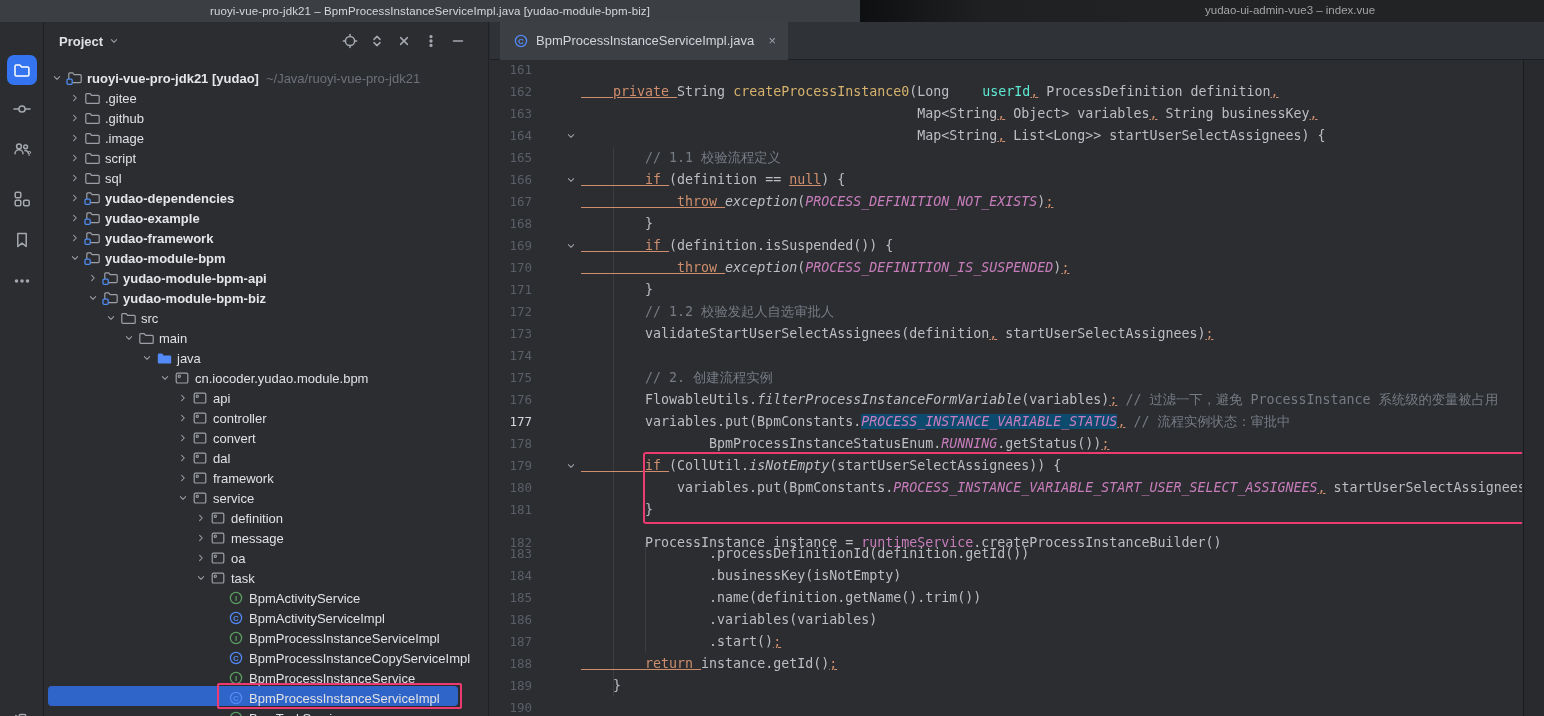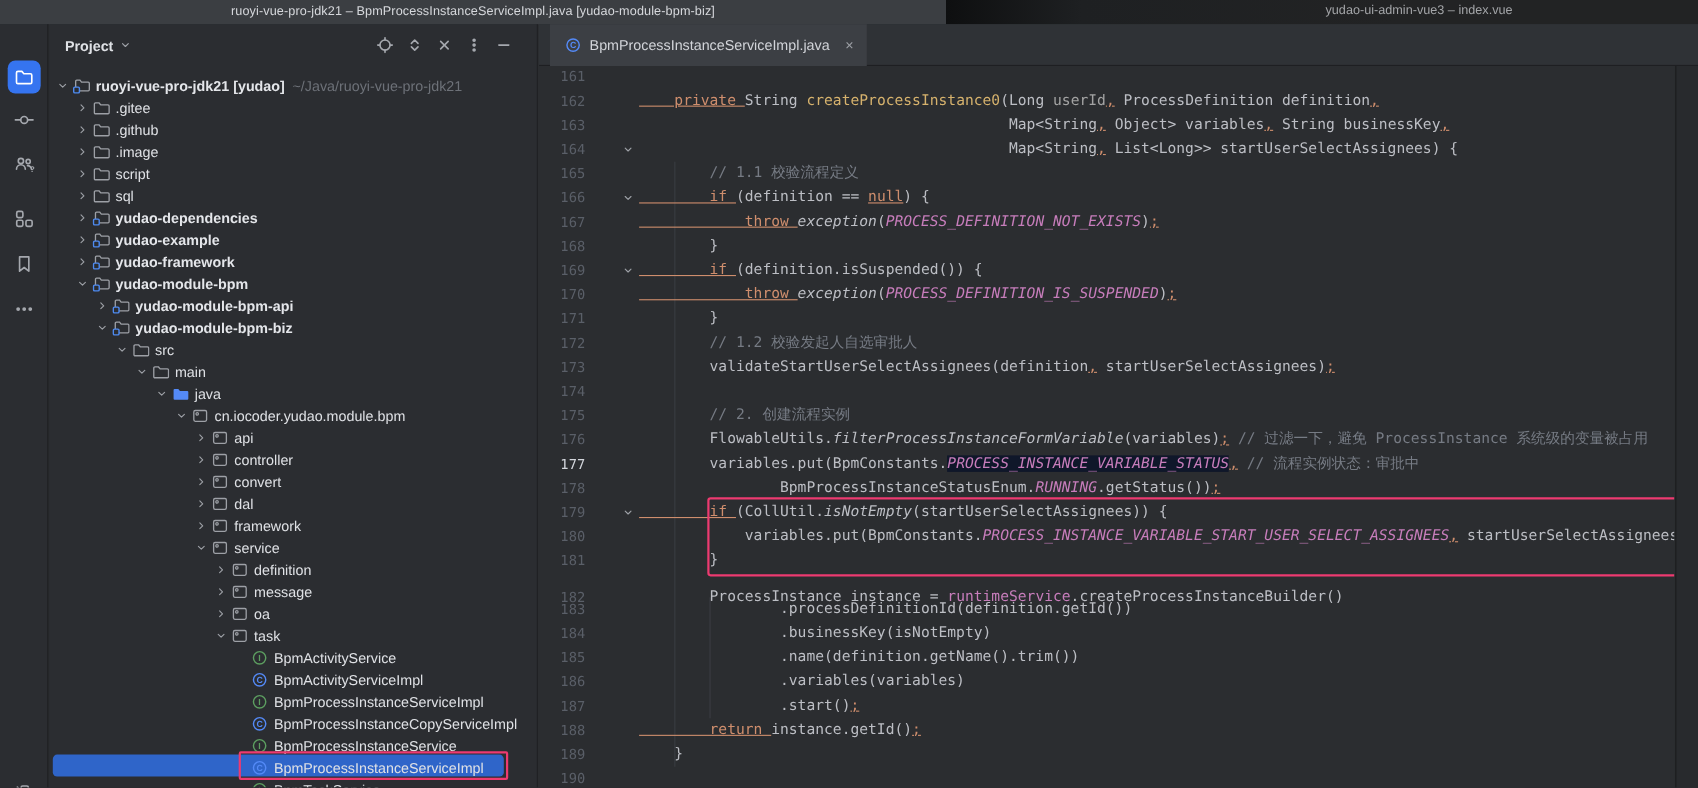--- a/index.html
+++ b/index.html
@@ -67,24 +67,24 @@
   .ln.cur { color:#D3D6DC; }
   .foldc { position:absolute; left:72px; top:0; width:18px; height:22px; display:flex; align-items:center; justify-content:center; }
   .foldc svg { width:12px; height:12px; }
   .ct { position:absolute; left:91px; top:0; white-space:pre; color:#BCBEC4; }
 
   .t-d  { color:#BCBEC4; }
   .t-k  { color:#CF8E6D;text-decoration:underline; }
   .t-m  { color:#D6B26D; }
   .t-i  { color:#BCBEC4; font-style:italic; }
   .t-c  { color:#C77DBB; font-style:italic; }
-  .t-chl{ color:#C77DBB; font-style:italic; background:#0f172a; }
+  .t-chl{ color:#C77DBB; font-style:italic; background:#0c4a6e; }
   .t-cm { color:#767B84; }
   .t-f  { color:#C77DBB; }
-  .t-p  { color:#a3a3a3; }
+  .t-p  { color:#5eead4;margin-left:25px; }
 
   .guide { position:absolute; width:1px; background:#3A3D42; }
   .code-annot { position:absolute; border:2.5px solid #ED3A70; border-radius:3px; z-index:5; }
 
   .ic { display:inline-flex; }
 </style>
 </head>
 <body>
 
 <div id="stage">

